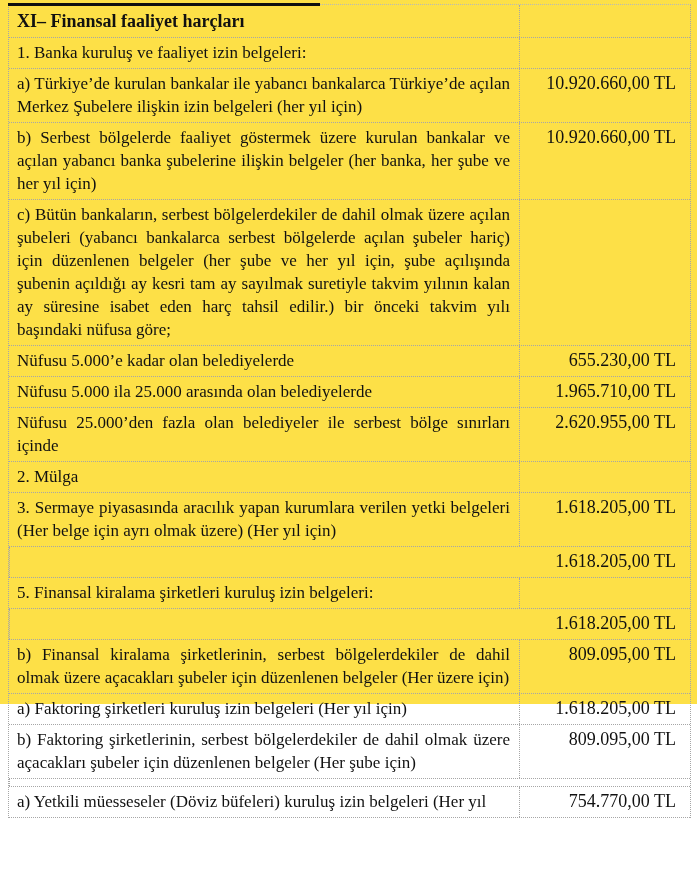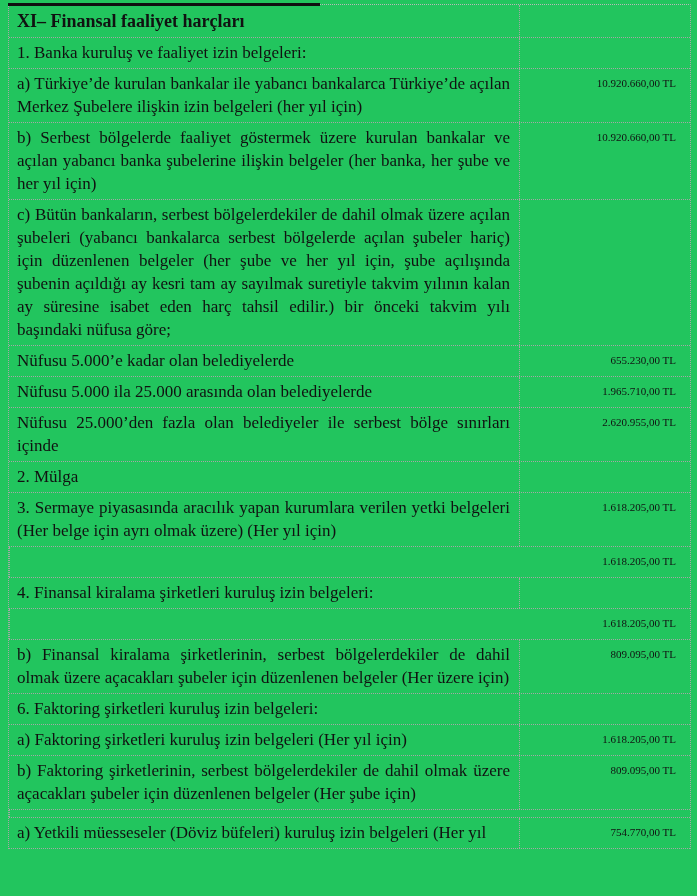--- a/index.html
+++ b/index.html
@@ -8,22 +8,22 @@
     background: #ffffff;
   }
   body {
     width: 697px;
     height: 896px;
     overflow: hidden;
   }
   .page {
     position: relative;
     width: 697px;
-    height: 896px;
-    background: #22c55e;
+    height: 704px;
+    background: #fde047;
     font-family: "Liberation Serif", "DejaVu Serif", serif;
     color: #111111;
   }
   .fees-table {
     position: absolute;
     left: 8px;
     top: 4px;
     width: 683px;
     box-sizing: border-box;
     border-left: 1px dotted #a6a6a6;
@@ -50,21 +50,21 @@
     width: 510px;
     padding: 3px 9px 4px 8px;
     font-size: 17px;
     line-height: 23px;
     text-align: justify;
   }
   .amount-cell {
     flex: 1;
     border-left: 1px dotted #a6a6a6;
     padding: 3px 14px 4px 6px;
-    font-size: 11px;
+    font-size: 18px;
     line-height: 23px;
     text-align: right;
     white-space: nowrap;
   }
   .header-row .desc-cell {
     font-weight: bold;
     font-size: 18px;
     line-height: 24px;
     text-align: left;
     padding-top: 4px;
@@ -126,37 +126,33 @@
     <div class="row">
       <div class="cell desc-cell">3. Sermaye piyasasında aracılık yapan kurumlara verilen yetki belgeleri (Her belge için ayrı olmak üzere) (Her yıl için)</div>
       <div class="cell amount-cell">1.618.205,00 TL</div>
     </div>
 
     <div class="row">
       <div class="cell amount-cell">1.618.205,00 TL</div>
     </div>
 
     <div class="row">
-      <div class="cell desc-cell">4. Finansal kiralama şirketleri kuruluş izin belgeleri:</div>
+      <div class="cell desc-cell">5. Finansal kiralama şirketleri kuruluş izin belgeleri:</div>
       <div class="cell amount-cell"></div>
     </div>
 
     <div class="row">
       <div class="cell amount-cell">1.618.205,00 TL</div>
     </div>
 
     <div class="row">
       <div class="cell desc-cell">b) Finansal kiralama şirketlerinin, serbest bölgelerdekiler de dahil olmak üzere açacakları şubeler için düzenlenen belgeler (Her üzere için)</div>
       <div class="cell amount-cell">809.095,00 TL</div>
     </div>
 
-    <div class="row">
-      <div class="cell desc-cell">6. Faktoring şirketleri kuruluş izin belgeleri:</div>
-      <div class="cell amount-cell"></div>
-    </div>
 
     <div class="row">
       <div class="cell desc-cell">a) Faktoring şirketleri kuruluş izin belgeleri (Her yıl için)</div>
       <div class="cell amount-cell">1.618.205,00 TL</div>
     </div>
 
     <div class="row">
       <div class="cell desc-cell">b) Faktoring şirketlerinin, serbest bölgelerdekiler de dahil olmak üzere açacakları şubeler için düzenlenen belgeler (Her şube için)</div>
       <div class="cell amount-cell">809.095,00 TL</div>
     </div>

